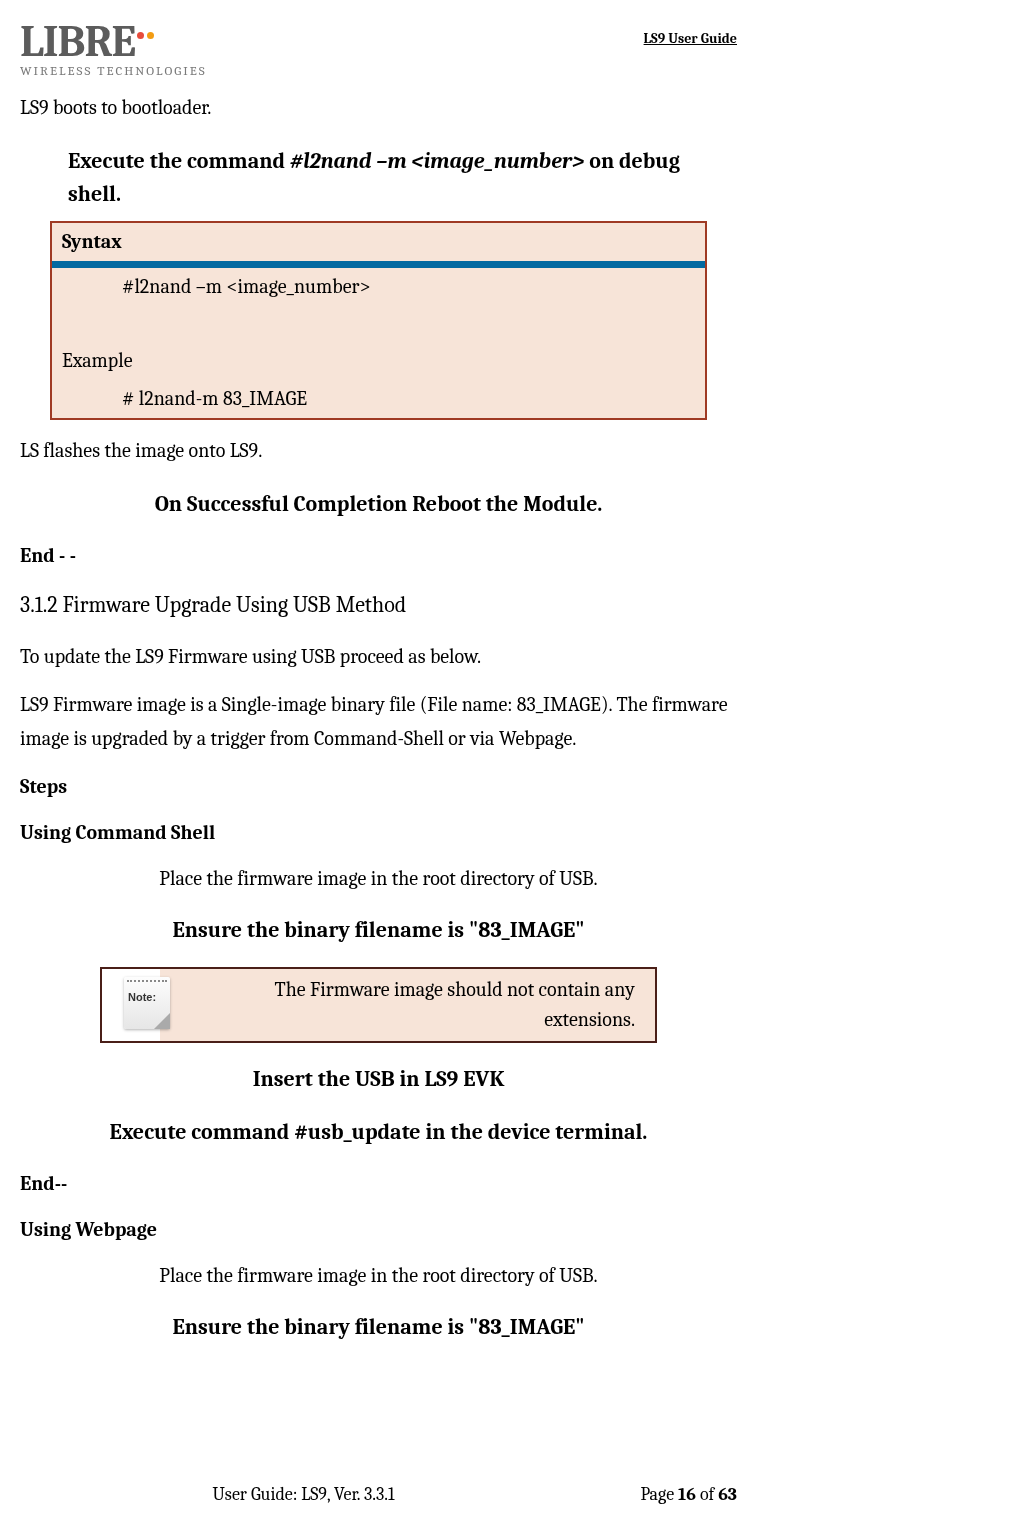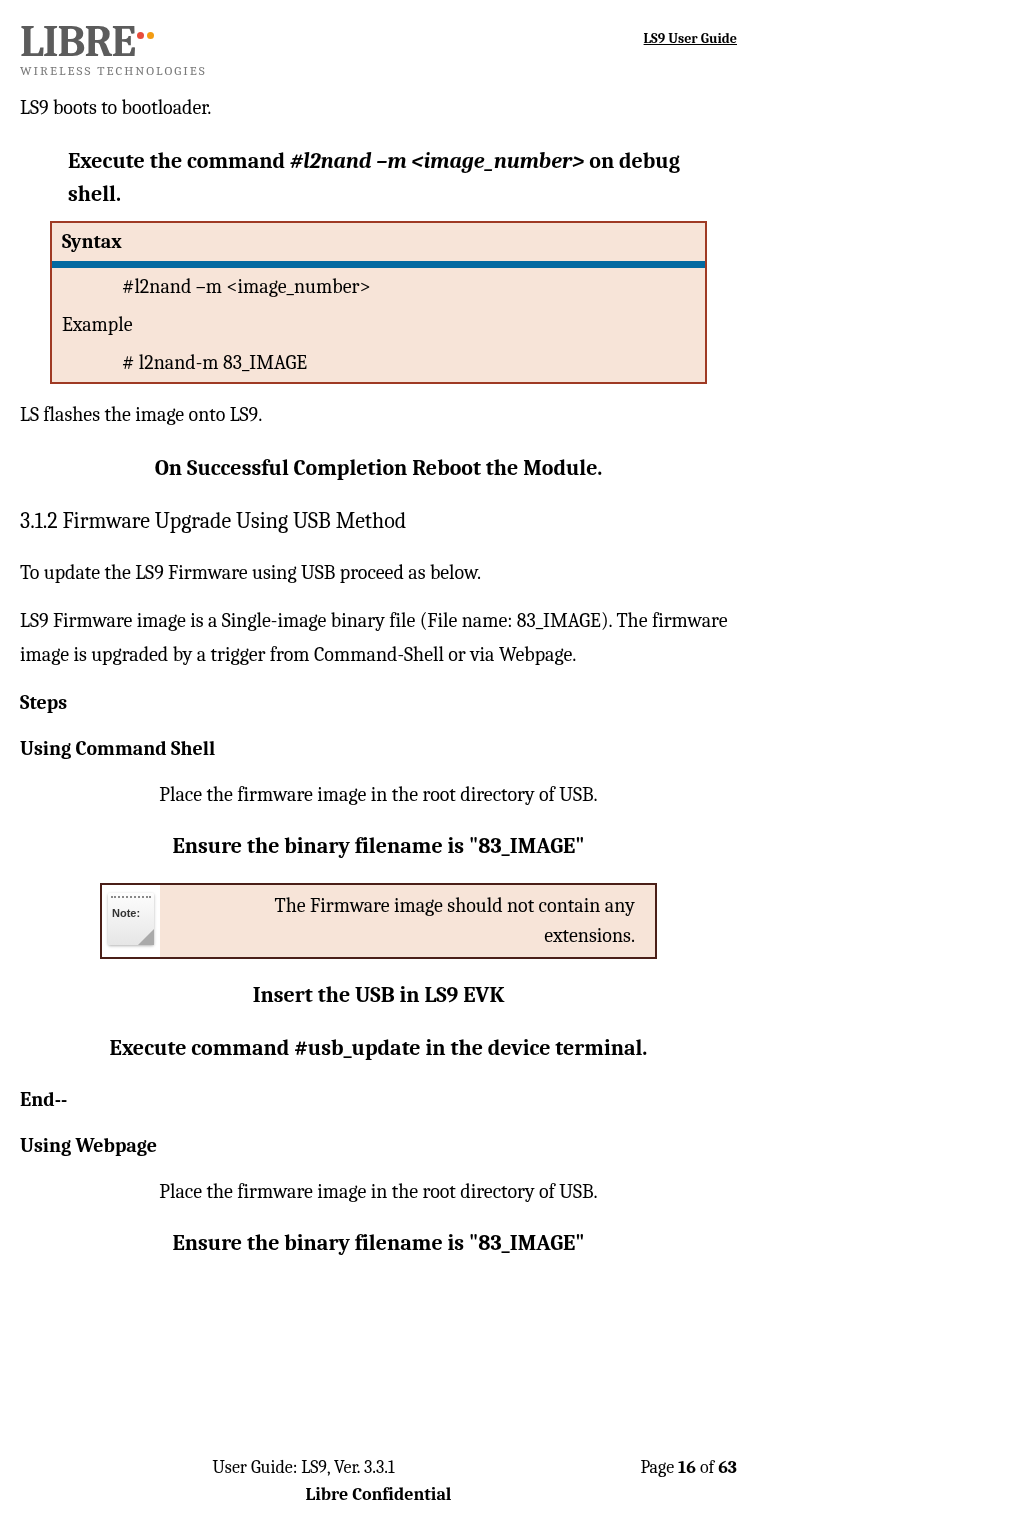--- a/index.html
+++ b/index.html
@@ -98,40 +98,41 @@
   .syntax-header {
     font-weight: bold;
     padding: 4px 10px;
     border-bottom: 7px solid #0369a1;
   }
   .syntax-line {
     padding: 4px 10px 4px 70px;
   }
   .syntax-label {
     padding: 4px 10px;
+    margin-top: 36px;
   }
   .note-box {
     border: 2px solid #4a1f18;
     background: #f7e4d8;
     margin: 8px 80px 14px 80px;
     display: flex;
     align-items: stretch;
     min-height: 68px;
   }
   .note-icon {
     width: 58px;
     background: #ffffff;
     position: relative;
     flex-shrink: 0;
     border-right: none;
   }
   .note-icon-paper {
     position: absolute;
     top: 8px;
-    left: 6px;
+    left: 22px;
     width: 46px;
     height: 52px;
     background: linear-gradient(to bottom, #fdfdfd, #e6e6e6);
     border-radius: 2px;
     box-shadow: 0 1px 3px rgba(0,0,0,0.3);
   }
   .note-icon-paper::before {
     content: '';
     position: absolute;
     top: 3px;
@@ -232,20 +233,21 @@
     <div class="syntax-header">Syntax</div>
     <div class="syntax-line">#l2nand –m &lt;image_number&gt;</div>
     <div class="syntax-label">Example</div>
     <div class="syntax-line"># l2nand-m 83_IMAGE</div>
   </div>
 
   <div class="body-text">LS flashes the image onto LS9.</div>
 
   <div class="instruction-centered">On Successful Completion Reboot the Module.</div>
 
+  <div class="bold-label">End - -</div>
 
   <div class="section-heading">3.1.2 Firmware Upgrade Using USB Method</div>
 
   <div class="body-text">To update the LS9 Firmware using USB proceed as below.</div>
 
   <div class="body-text">LS9 Firmware image is a Single-image binary file (File name: 83_IMAGE). The firmware image is upgraded by a trigger from Command-Shell or via Webpage.</div>
 
   <div class="bold-label">Steps</div>
 
   <div class="bold-label">Using Command Shell</div>
@@ -273,15 +275,14 @@
   <div class="centered-text">Place the firmware image in the root directory of USB.</div>
   <div class="instruction-centered">Ensure the binary filename is "83_IMAGE"</div>
 
   <div class="footer">
     <div class="footer-row">
       <div class="footer-center">User Guide: LS9, Ver. 3.3.1</div>
       <div class="footer-right">
         <span>Page </span><b>16</b><span> of </span><b>63</b>
       </div>
     </div>
-    <div class="footer-confidential">Libre Confidential</div>
   </div>
 </div>
 
 </body></html>

